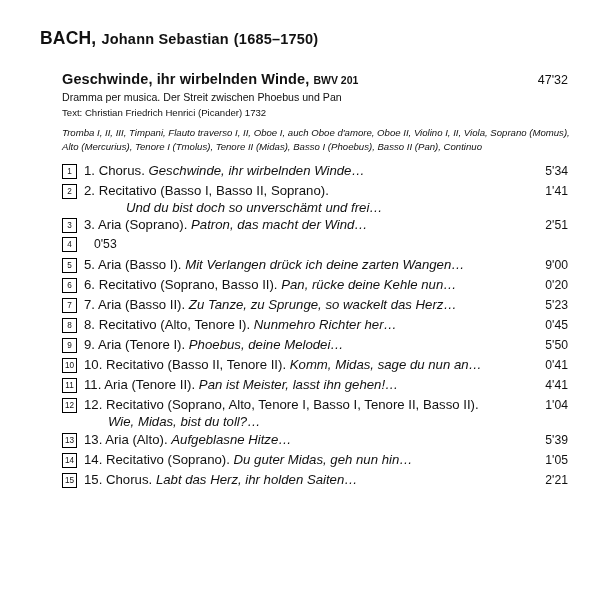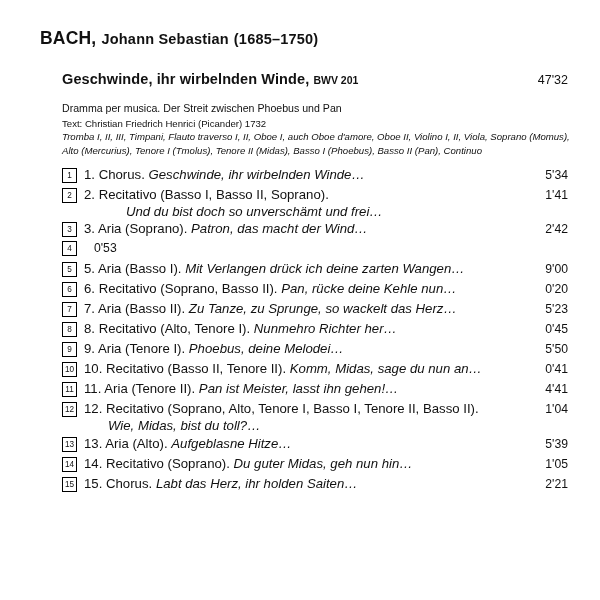--- a/index.html
+++ b/index.html
@@ -62,31 +62,32 @@
     letter-spacing: 0;
   }
   .work-duration {
     font-size: 12.5px;
     font-weight: normal;
     white-space: nowrap;
     padding-right: 2px;
   }
   .subtitle {
     font-size: 10.6px;
-    margin-top: 15px;
+    margin-top: 4px;
     line-height: 1.32;
   }
   .textline {
     font-size: 9.6px;
     margin-top: 2px;
     line-height: 1.3;
   }
   .scoring {
     font-size: 9.6px;
     font-style: italic;
+    margin-top: 7px;
     line-height: 1.42;
     max-width: 512px;
   }
   
   .tracks {
     margin-top: 9px;
     margin-left: 0;
   }
   .track {
     display: flex;
@@ -201,21 +202,21 @@
 
       <div class="track">
         <div class="tracknum-box">3</div>
         <div class="track-body">
           <div class="track-main">
             <div class="track-label">
               <span class="idx">3.</span>
               <span class="idx">Aria (Soprano).</span>
               <span class="ital">Patron, das macht der Wind…</span>
             </div>
-            <div class="track-time">2'42</div>
+            <div class="track-time">2'51</div>
           </div>
         </div>
       </div>
 
       <div class="track">
         <div class="tracknum-box">4</div>
         <div class="track-body">
           <div class="track-main">
             <div class="track-time">0'53</div>
           </div>

